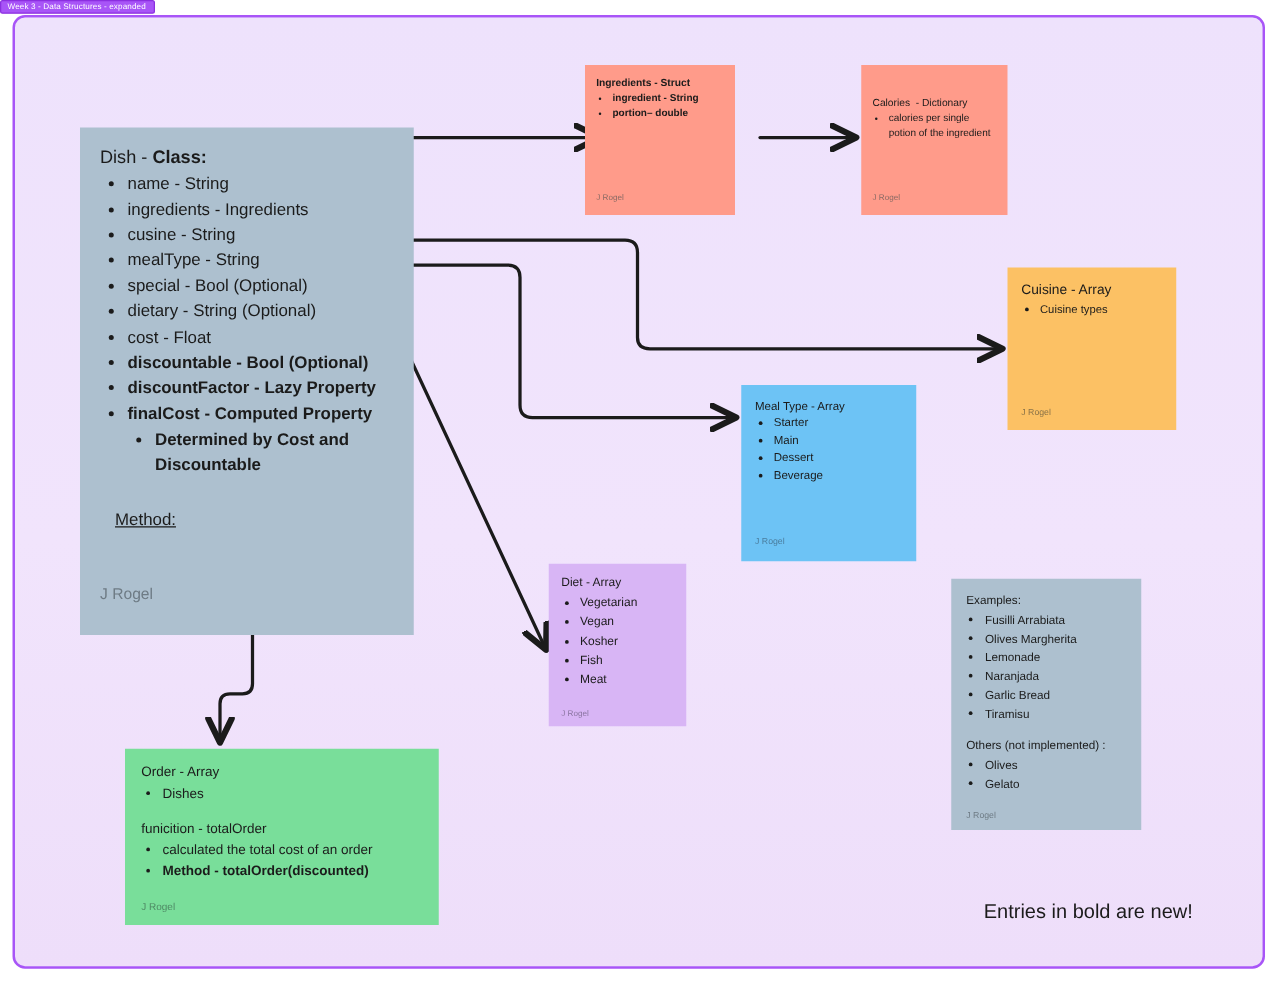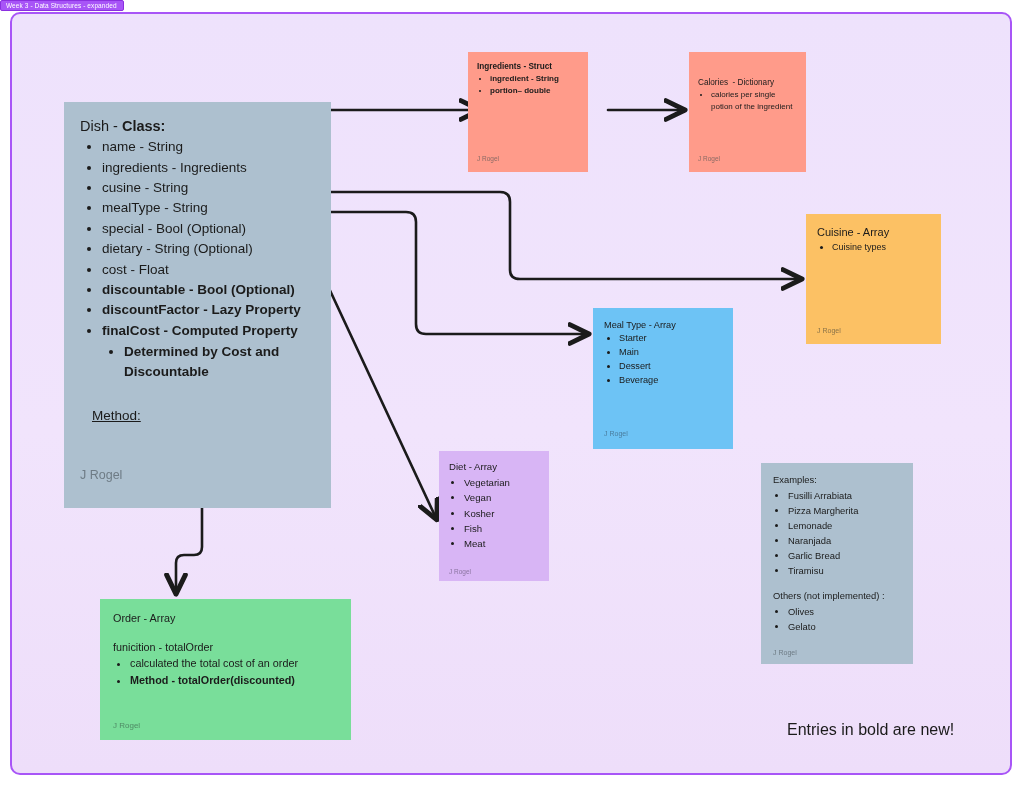--- a/index.html
+++ b/index.html
@@ -196,37 +196,40 @@
         <li><span>Fish</span></li>
         <li><span>Meat</span></li>
       </ul>
       <div class="author">J Rogel</div>
     </div>
 
     <div class="card" id="examples">
       <div class="ttl">Examples:</div>
       <ul>
         <li><span>Fusilli Arrabiata</span></li>
-        <li><span>Pizza Margherita</span></li>
+        <li><span>Olives Margherita</span></li>
         <li><span>Lemonade</span></li>
         <li><span>Naranjada</span></li>
         <li><span>Garlic Bread</span></li>
         <li><span>Tiramisu</span></li>
       </ul>
       <div class="gap"></div>
       <div class="ttl">Others (not implemented) :</div>
       <ul>
         <li><span>Olives</span></li>
         <li><span>Gelato</span></li>
       </ul>
       <div class="author">J Rogel</div>
     </div>
 
     <div class="card" id="order">
       <div class="ttl">Order - Array</div>
+      <ul>
+        <li><span>Dishes</span></li>
+      </ul>
       <div class="gap"></div>
       <div class="ttl">funicition - totalOrder</div>
       <ul>
         <li><span>calculated the total cost of an order</span></li>
         <li class="b"><span>Method - totalOrder(discounted)</span></li>
       </ul>
       <div class="author">J Rogel</div>
     </div>
 
     <div id="note">Entries in bold are new!</div>

